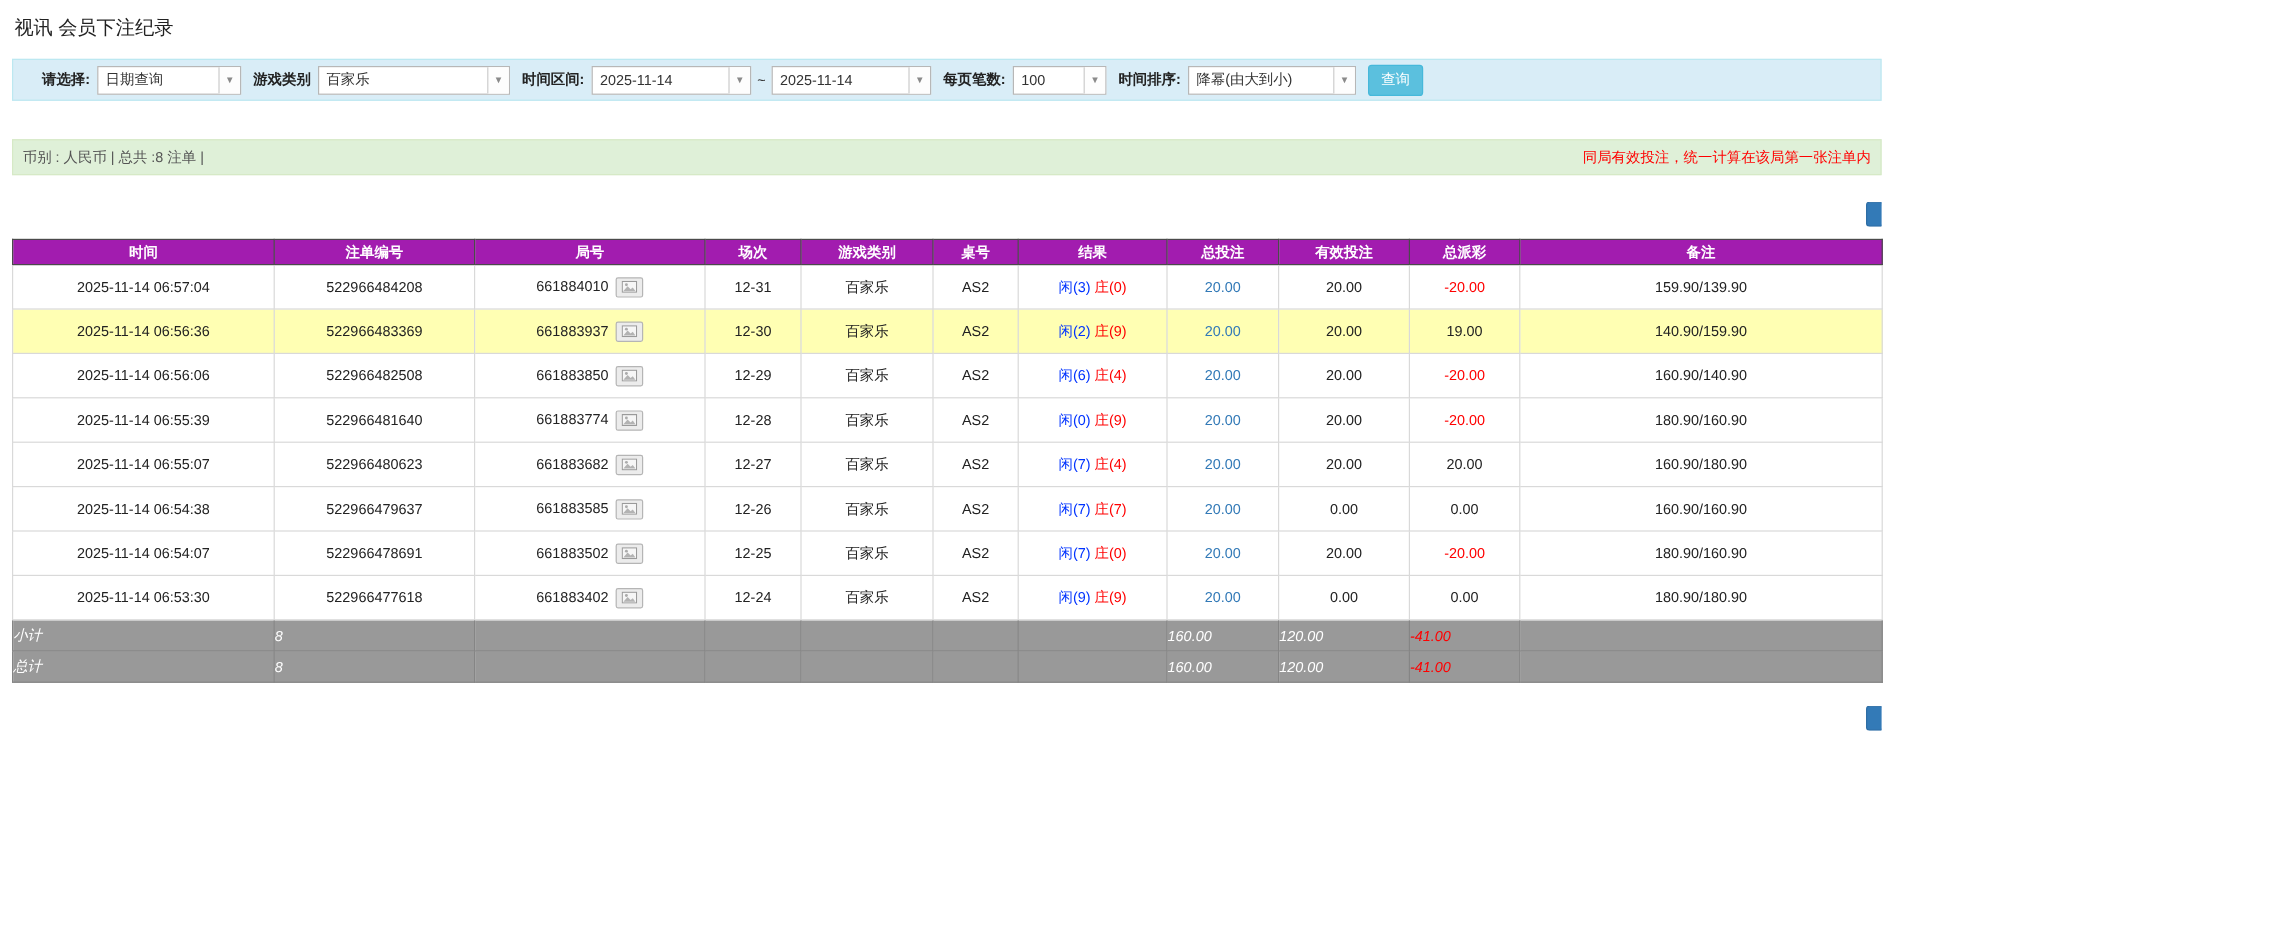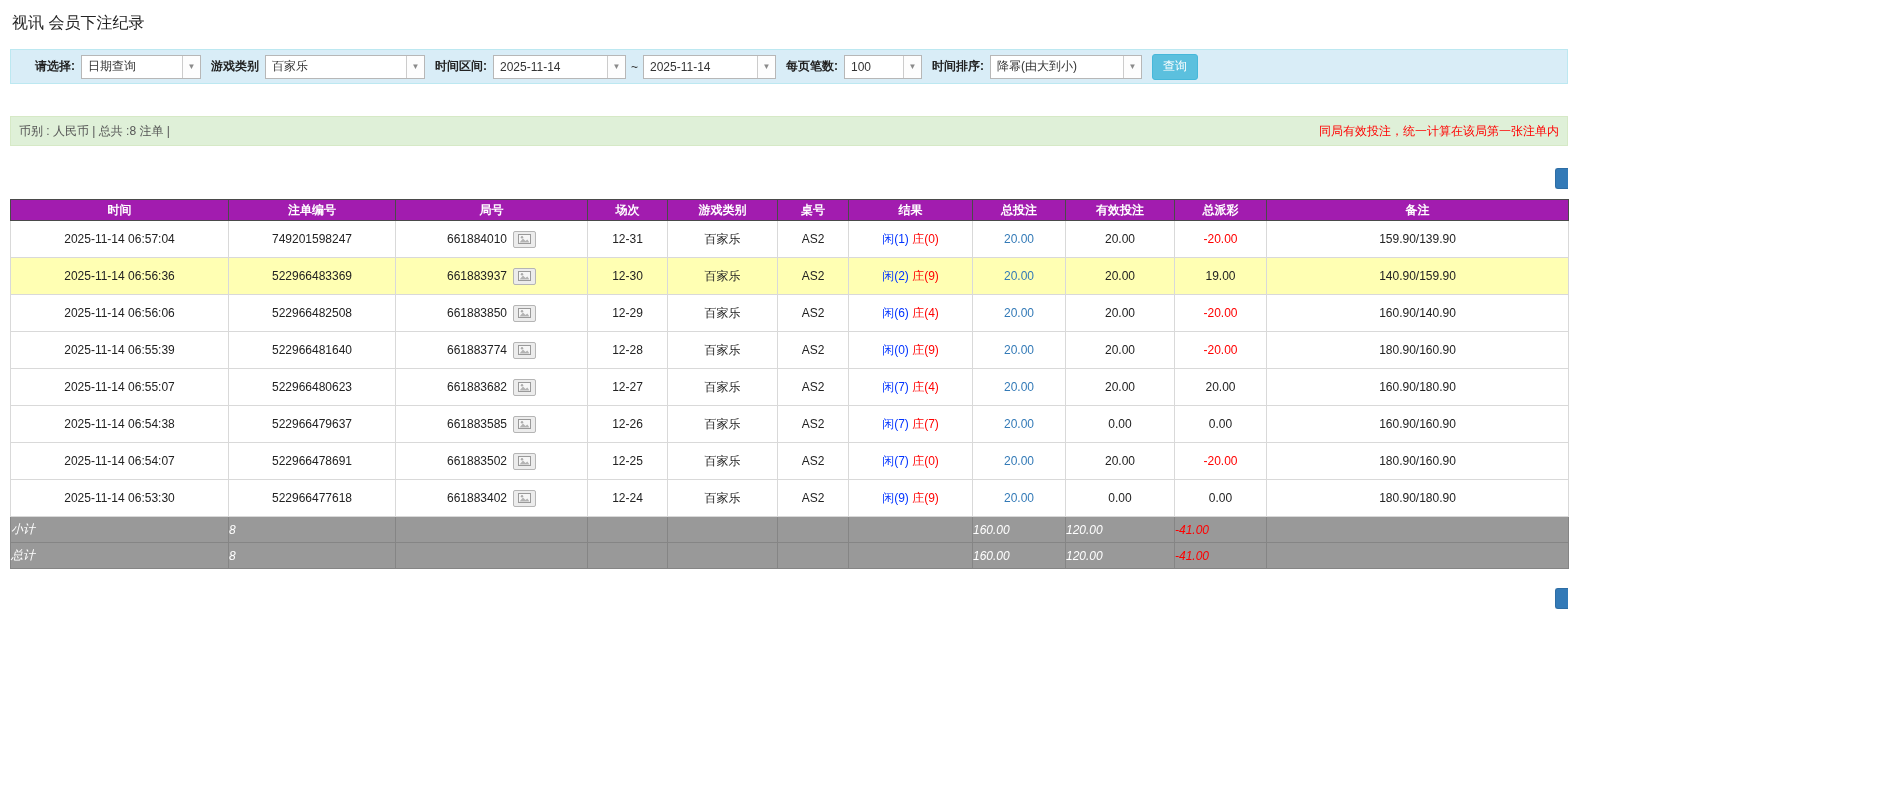--- a/index.html
+++ b/index.html
@@ -81,21 +81,21 @@
       <span class="arrow-btn">▼</span>
     </div>
 
     <span class="filter-label">每页笔数:</span>
     <div class="combo" style="width:78px">
       <input value="100" style="">
       <span class="arrow-btn">▼</span>
     </div>
 
     <span class="filter-label">时间排序:</span>
-    <div class="combo" style="width:152px">
+    <div class="combo" style="width:140px">
       <input value="降幂(由大到小)" style="">
       <span class="arrow-btn">▼</span>
     </div>
 
     <button class="btn-search">查询</button>
   </div>
 
   <div class="info-bar">
     <span class="info-left">币别 : 人民币 | 总共 :8 注单 |</span>
     <span class="info-right">同局有效投注，统一计算在该局第一张注单内</span>
@@ -130,30 +130,30 @@
           <th>结果</th>
           <th>总投注</th>
           <th>有效投注</th>
           <th>总派彩</th>
           <th>备注</th>
         </tr>
     </thead>
     <tbody id="table-body">
         <tr>
           <td>2025-11-14 06:57:04</td>
-          <td>749201598247</td>
+          <td>522966484208</td>
           <td><span>661884010</span><button class="video-btn"><svg width="13" height="10" viewBox="0 0 13 10" xmlns="http://www.w3.org/2000/svg">
                 <rect x="0.5" y="0.5" width="12" height="9" fill="#f6f6f6" stroke="#9a9a9a"></rect>
                 <circle cx="4" cy="3.3" r="1.2" fill="#ababab"></circle>
                 <path d="M1.5 8.5 L5 4.5 L7.5 7 L9.3 5.5 L11.5 8.5 Z" fill="#b3b3b3"></path>
               </svg></button></td>
           <td>12-31</td>
           <td>百家乐</td>
           <td>AS2</td>
-          <td><span class="player">闲(1)</span> <span class="banker">庄(0)</span></td>
+          <td><span class="player">闲(3)</span> <span class="banker">庄(0)</span></td>
           <td><span class="link">20.00</span></td>
           <td>20.00</td>
           <td class="neg">-20.00</td>
           <td>159.90/139.90</td>
         </tr>
         <tr class="hl">
           <td>2025-11-14 06:56:36</td>
           <td>522966483369</td>
           <td><span>661883937</span><button class="video-btn"><svg width="13" height="10" viewBox="0 0 13 10" xmlns="http://www.w3.org/2000/svg">
                 <rect x="0.5" y="0.5" width="12" height="9" fill="#f6f6f6" stroke="#9a9a9a"></rect>

